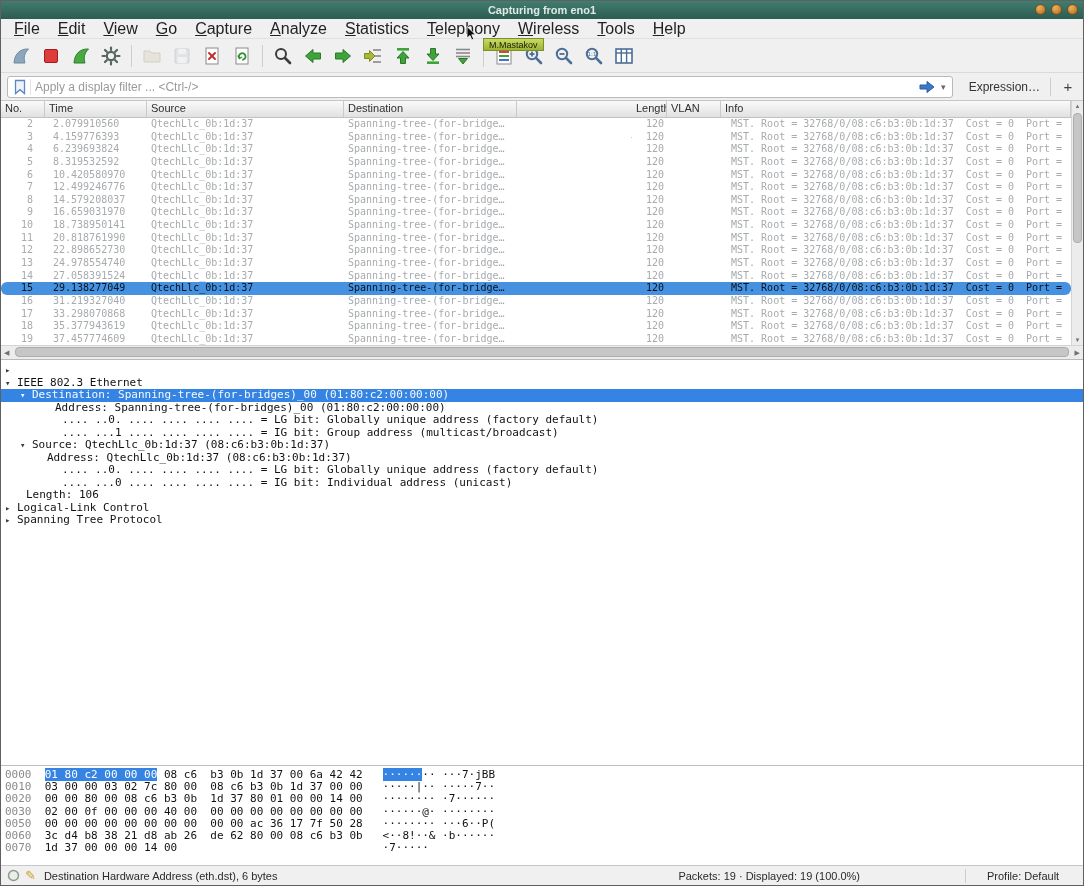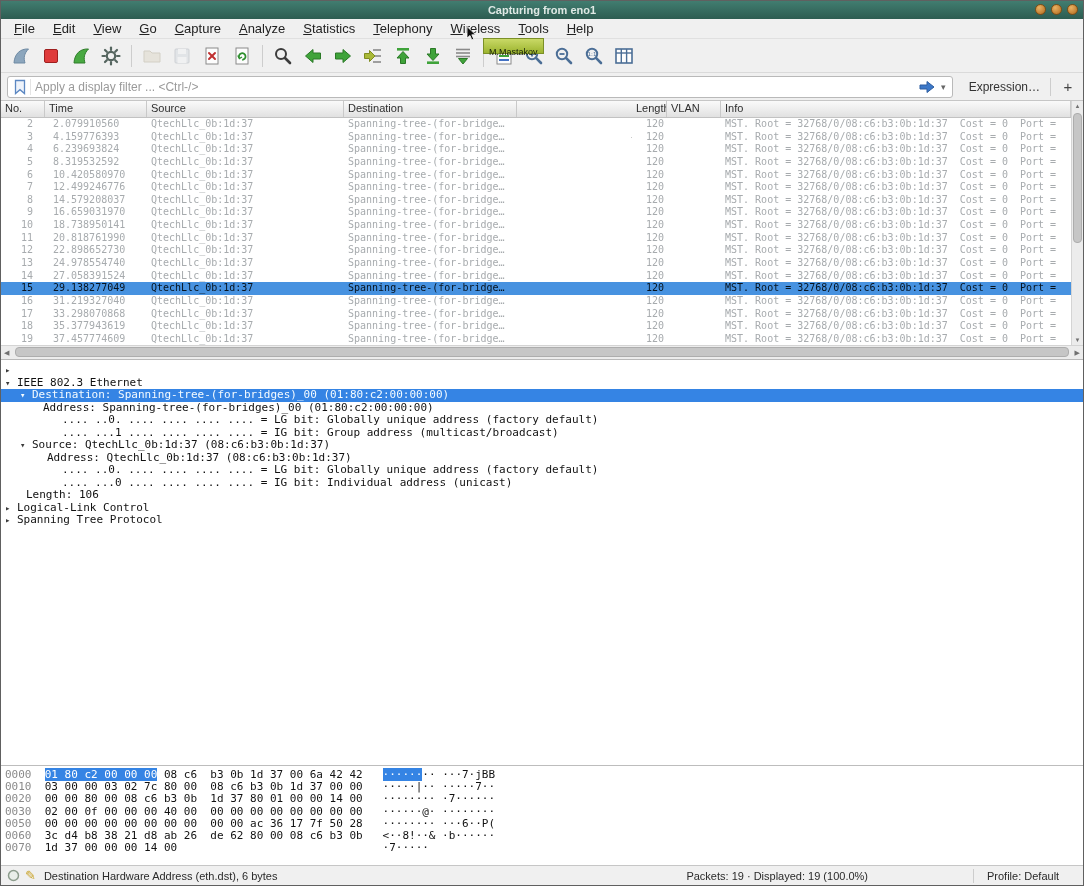--- a/index.html
+++ b/index.html
@@ -9,21 +9,21 @@
   .app { position:absolute; inset:0; display:flex; flex-direction:column; border:1px solid #606060; background:#f0f0f0; }
 
   
   .titlebar { height:18px; background:linear-gradient(#417d70,#2d5c51); display:flex; align-items:center; justify-content:center; position:relative; flex:0 0 auto; }
   .title-text { font-size:11px; font-weight:bold; color:#dfe9e5; }
   .win-controls { position:absolute; right:5px; top:3px; display:flex; gap:5px; }
   .win-btn { width:11px; height:11px; border-radius:50%; background:radial-gradient(circle at 35% 30%, #eab263, #b06a1e); border:1px solid #7e4d14; display:inline-block; }
 
   
   .menubar { height:20px; background:#f0f0f0; display:flex; align-items:center; padding-left:4px; border-bottom:1px solid #e0e0e0; flex:0 0 auto; }
-  .menu-item { font-size:13px; color:#222; padding:2px 9px; }
+  .menu-item { font-size:16px; color:#222; padding:2px 9px; }
   .menu-item u { text-decoration:underline; }
 
   
   .toolbar { height:34px; background:#f0f0f0; display:flex; align-items:center; padding:0 6px; gap:2px; border-bottom:1px solid #dadada; flex:0 0 auto; }
   .tb-btn { width:28px; height:28px; display:flex; align-items:center; justify-content:center; border-radius:3px; }
   .tb-icon { display:flex; }
   .tb-sep { width:1px; height:22px; background:#cdcdcd; margin:0 4px; }
 
   
   .filterbar { height:28px; background:#f0f0f0; display:flex; align-items:center; padding:0 6px; border-bottom:1px solid #c6c6c6; flex:0 0 auto; }
@@ -36,37 +36,37 @@
   .expr { font-size:12px; color:#333; margin:0 10px 0 16px; }
   .fb-sep { width:1px; height:18px; background:#cdcdcd; margin-right:8px; }
   .plus { font-size:15px; color:#444; width:18px; text-align:center; }
 
   
   .packet-list { height:259px; position:relative; background:#fff; flex:0 0 auto; border-bottom:1px solid #b9b9b9; }
   .pl-header { height:17px; display:flex; background:linear-gradient(#fafafa,#e1e1e1); border-bottom:1px solid #c2c2c2; margin-right:12px; }
   .pl-header .col { font-size:11px; color:#2e2e2e; padding:1px 0 0 4px; border-right:1px solid #c9c9c9; overflow:hidden; white-space:nowrap; }
   .pl-body { height:228px; overflow:hidden; margin-right:12px; font-family:"DejaVu Sans Mono", monospace; font-size:10px; }
   .pl-row { display:flex; height:12.65px; line-height:12.65px; color:#a7abae; background:#fff; }
-  .pl-row.selected { background:#4792e0; color:#06131f; }
+  .pl-row.selected { background:#4792e0; color:#06131f;border-radius:6px; }
   .cell { overflow:hidden; white-space:pre; }
   .col-no   { width:44px; flex:0 0 44px; }
   .cell.col-no { text-align:right; padding-right:12px; }
   .col-time { width:102px; flex:0 0 102px; }
   .cell.col-time { padding-left:8px; }
   .col-source { width:197px; flex:0 0 197px; }
   .cell.col-source { padding-left:4px; }
   .col-dest { width:173px; flex:0 0 173px; }
   .cell.col-dest { padding-left:4px; }
   .col-proto { width:115px; flex:0 0 115px;margin-top:36px; }
   .cell.col-proto { padding-left:4px; }
   .col-len { width:35px; flex:0 0 35px; }
   .cell.col-len { text-align:right; padding-right:3px; }
   .col-vlan { width:54px; flex:0 0 54px; }
   .col-info { flex:1 1 auto; }
-  .cell.col-info { padding-left:4px; }
+  .cell.col-info { padding-left:4px;margin-left:6px; }
 
   
   .vscroll { position:absolute; top:0; right:0; bottom:14px; width:12px; background:#ececec; border-left:1px solid #d4d4d4; }
   .vthumb { position:absolute; top:12px; left:1px; width:9px; height:130px; background:#c6c6c6; border:1px solid #adadad; border-radius:4px; }
   .vscroll .arr { position:absolute; left:0; width:11px; text-align:center; font-size:6px; color:#707070; }
   .vscroll .up { top:2px; } .vscroll .dn { bottom:2px; }
   .hscroll { position:absolute; left:0; right:0; bottom:0; height:14px; background:#ececec; border-top:1px solid #d4d4d4; }
   .hthumb { position:absolute; left:14px; right:14px; top:1px; height:10px; background:#c6c6c6; border:1px solid #adadad; border-radius:4px; }
   .hscroll .arr { position:absolute; top:0; font-size:7px; line-height:13px; color:#707070; }
   .hscroll .l { left:3px; } .hscroll .r { right:3px; }
@@ -84,27 +84,27 @@
   .hx-off { color:#8a8a8a; }
   .hl { background:#3584e4; color:#fff; }
 
   
   .statusbar { height:20px; flex:0 0 auto; background:#f0f0f0; border-top:1px solid #c6c6c6; display:flex; align-items:center; padding:0 6px; gap:5px; font-size:11px; color:#2a2a2a; }
   .pencil { color:#c9a227; font-size:13px; line-height:13px; }
   .sb-field { margin-left:3px; }
   .sb-spacer { flex:1 1 auto; }
   .sb-packets { margin-right:100px; white-space:pre; }
   .sb-sep { width:1px; height:14px; background:#cdcdcd; }
-  .sb-profile { margin-left:8px; min-width:90px; }
+  .sb-profile { margin-left:16px; min-width:90px; }
 
   
   .remote-cursor { position:absolute; left:466px; top:26px; z-index:50; pointer-events:none; }
   .cursor-label { position:absolute; left:483px; top:38px; z-index:50; pointer-events:none;
     background:linear-gradient(#c9d966,#9cb42f); border:1px solid #7b9027; color:#17200a;
-    font-size:9px; height:13px; line-height:12px; padding:7px 5px;text-align:center; }
+    font-size:9px; height:13px; line-height:12px; padding:0 5px;text-align:center; }
 </style>
 </head>
 <body>
 
 <div class="app">
 
   <div class="titlebar">
     <span class="title-text">Capturing from eno1</span>
     <div class="win-controls">
       <span class="win-btn"></span>
@@ -541,21 +541,21 @@
       <span class="arr l">◀</span>
       <div class="hthumb"></div>
       <span class="arr r">▶</span>
     </div>
   </div>
 
   <div class="detail-pane">
       <div class="dt-line" style="padding-left: 4px;"><span class="dt-toggle">▸</span></div>
       <div class="dt-line" style="padding-left: 4px;"><span class="dt-toggle">▾</span><span class="dt-text">IEEE 802.3 Ethernet</span></div>
       <div class="dt-line selected" style="padding-left: 19px;"><span class="dt-toggle">▾</span><span class="dt-text">Destination: Spanning-tree-(for-bridges)_00 (01:80:c2:00:00:00)</span></div>
-      <div class="dt-line" style="padding-left: 30px;"><span class="dt-toggle"> </span><span class="dt-text">Address: Spanning-tree-(for-bridges)_00 (01:80:c2:00:00:00)</span></div>
+      <div class="dt-line" style="padding-left: 42px;"><span class="dt-toggle"> </span><span class="dt-text">Address: Spanning-tree-(for-bridges)_00 (01:80:c2:00:00:00)</span></div>
       <div class="dt-line" style="padding-left: 49px;"><span class="dt-toggle"> </span><span class="dt-text">.... ..0. .... .... .... .... = LG bit: Globally unique address (factory default)</span></div>
       <div class="dt-line" style="padding-left: 49px;"><span class="dt-toggle"> </span><span class="dt-text">.... ...1 .... .... .... .... = IG bit: Group address (multicast/broadcast)</span></div>
       <div class="dt-line" style="padding-left: 19px;"><span class="dt-toggle">▾</span><span class="dt-text">Source: QtechLlc_0b:1d:37 (08:c6:b3:0b:1d:37)</span></div>
       <div class="dt-line" style="padding-left: 34px;"><span class="dt-toggle"> </span><span class="dt-text">Address: QtechLlc_0b:1d:37 (08:c6:b3:0b:1d:37)</span></div>
       <div class="dt-line" style="padding-left: 49px;"><span class="dt-toggle"> </span><span class="dt-text">.... ..0. .... .... .... .... = LG bit: Globally unique address (factory default)</span></div>
       <div class="dt-line" style="padding-left: 49px;"><span class="dt-toggle"> </span><span class="dt-text">.... ...0 .... .... .... .... = IG bit: Individual address (unicast)</span></div>
       <div class="dt-line" style="padding-left: 13px;"><span class="dt-toggle"> </span><span class="dt-text">Length: 106</span></div>
       <div class="dt-line" style="padding-left: 4px;"><span class="dt-toggle">▸</span><span class="dt-text">Logical-Link Control</span></div>
       <div class="dt-line" style="padding-left: 4px;"><span class="dt-toggle">▸</span><span class="dt-text">Spanning Tree Protocol</span></div>
     </div>

